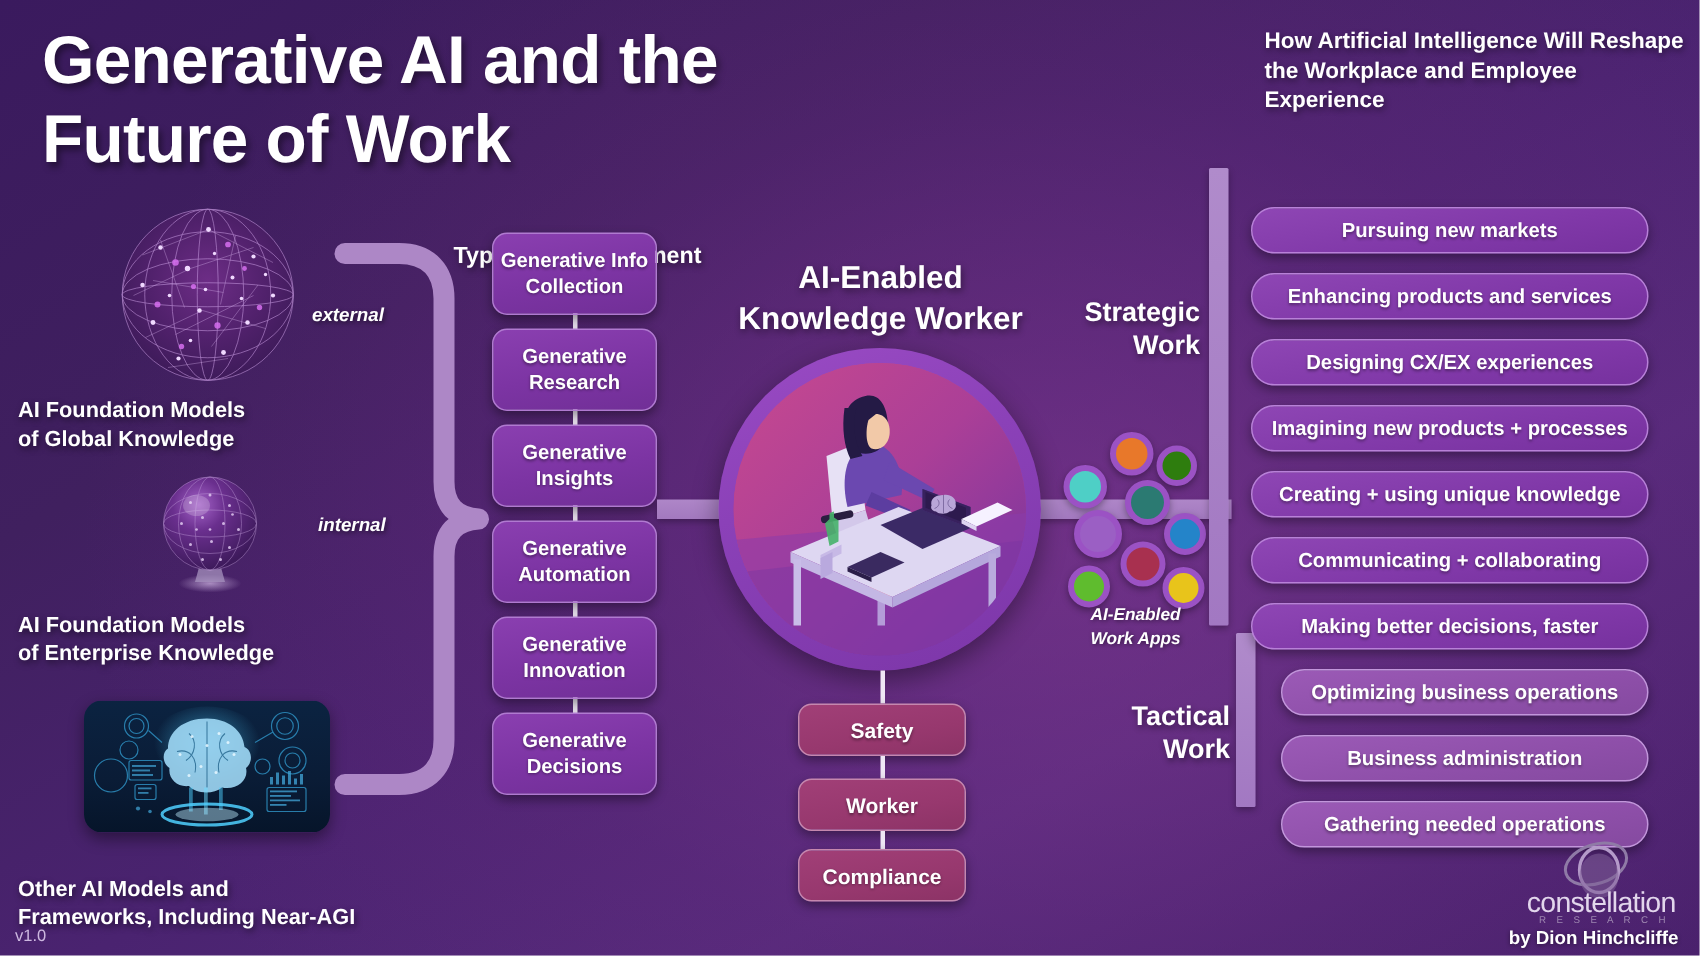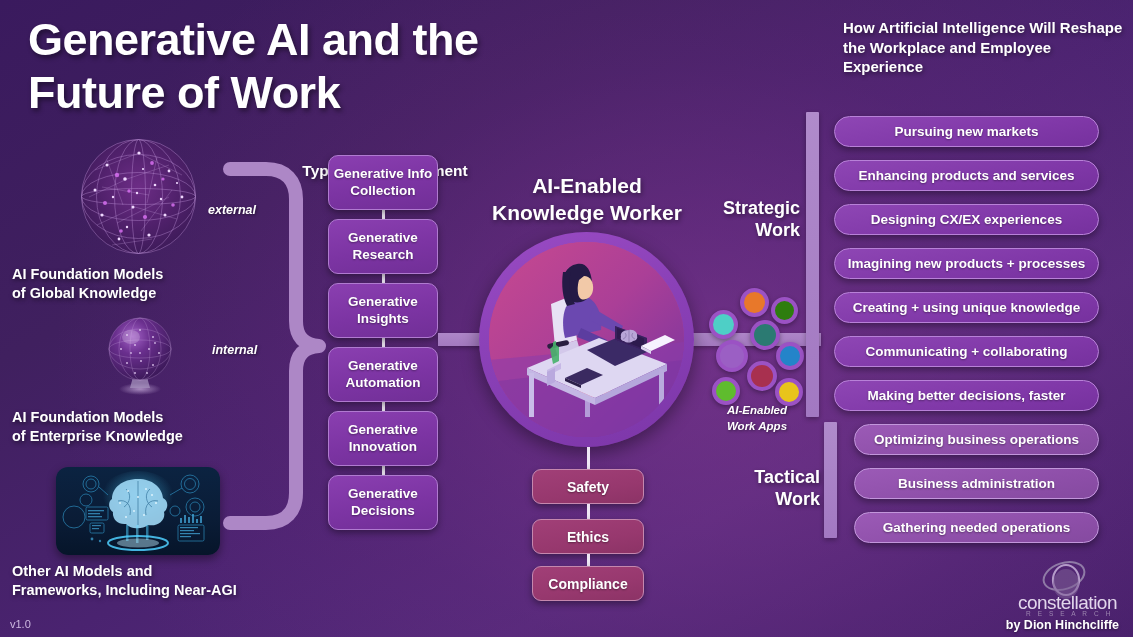--- a/index.html
+++ b/index.html
@@ -120,21 +120,21 @@
     box-shadow:0 2px 5px rgba(0,0,0,0.3);
   }
 
   
   .pill {
     height:31px; border-radius:15.5px;
     display:flex; align-items:center; justify-content:center;
     font-size:13.5px; font-weight:bold;
     box-shadow:0 3px 7px rgba(0,0,0,0.36);
     text-shadow:0 1px 2px rgba(0,0,0,0.38);
-    padding:0 8px; white-space:nowrap;
+    padding:0 8px; white-space:nowrap;margin-top:22px;
   }
   .pill.strategic {
     left:834px; width:265px;
     background:linear-gradient(170deg,#8e46b4 0%, #8038a8 60%, #76319e 100%);
     border:1.6px solid #b881d8;
   }
   .pill.tactical {
     left:854px; width:245px;
     background:linear-gradient(170deg,#9b5ab6 0%, #8e4fa9 60%, #854aa0 100%);
     border:1.6px solid #c296db;
@@ -357,21 +357,21 @@
           <rect x="124" y="69" width="11" height="1.2"></rect>
         <rect x="124" y="51" width="2" height="5"></rect>
           <rect x="128" y="48" width="2" height="8"></rect>
         <rect x="132" y="50" width="2" height="6"></rect>
           <rect x="136" y="47" width="2" height="9"></rect>
         <rect x="140" y="52" width="2" height="4"></rect>
           <rect x="144" y="49" width="2" height="7"></rect>
       </g>
     </svg>
   </div>
-  <div class="abs left-cap" style="top:562px;">Other AI Models and<br>Frameworks, Including Near-AGI</div>
+  <div class="abs left-cap" style="top:584px;">Other AI Models and<br>Frameworks, Including Near-AGI</div>
 
   <div class="abs" style="left:222px; top:155px; width:105px; height:382px;">
     <svg viewBox="0 0 105 382" width="105" height="382">
       <path d="M8 14 H44 C64 14 74 26 74 44 V166 C74 182 82 190 97 191
                C82 192 74 200 74 216 V338 C74 356 64 368 44 368 H8" fill="none" stroke="#ad87c6" stroke-width="14" stroke-linecap="round" stroke-linejoin="round"></path>
     </svg>
   </div>
 
   <div class="abs" id="enable-header">Type of AI Enablement</div>
 
@@ -456,21 +456,21 @@
         <path d="M58 134 L72 127 L72 121 L58 128 Z" fill="#c7b9e6"></path>
 
         <path d="M58 130 L66 126 L66 140 L58 144 Z" fill="#b9a9de"></path>
       </svg>
     </div>
   </div>
 
   <div class="abs safe-link" style="top:447px; height:22px;"></div>
   <div class="abs safe-box" style="top:469px;">Safety</div>
   <div class="abs safe-link" style="top:504px; height:15px;"></div>
-  <div class="abs safe-box" style="top:519px;">Ethics</div>
+  <div class="abs safe-box" style="top:519px;">Worker</div>
   <div class="abs safe-link" style="top:554px; height:12px;"></div>
   <div class="abs safe-box" style="top:566px;">Compliance</div>
 
   <div id="dots-layer">
       <div class="abs dot" style="left: 740px; top: 288px; width: 29px; height: 29px; background: rgb(232, 120, 42);"></div>
       <div class="abs dot" style="left: 771px; top: 297px; width: 27px; height: 27px; background: rgb(46, 125, 14);"></div>
       <div class="abs dot" style="left: 709px; top: 310px; width: 29px; height: 29px; background: rgb(78, 207, 198);"></div>
       <div class="abs dot" style="left: 750px; top: 320px; width: 30px; height: 30px; background: rgb(43, 122, 114);"></div>
       <div class="abs dot" style="left: 716px; top: 340px; width: 32px; height: 32px; background: rgb(155, 95, 196);"></div>
       <div class="abs dot" style="left: 776px; top: 342px; width: 28px; height: 28px; background: rgb(36, 132, 201);"></div>

